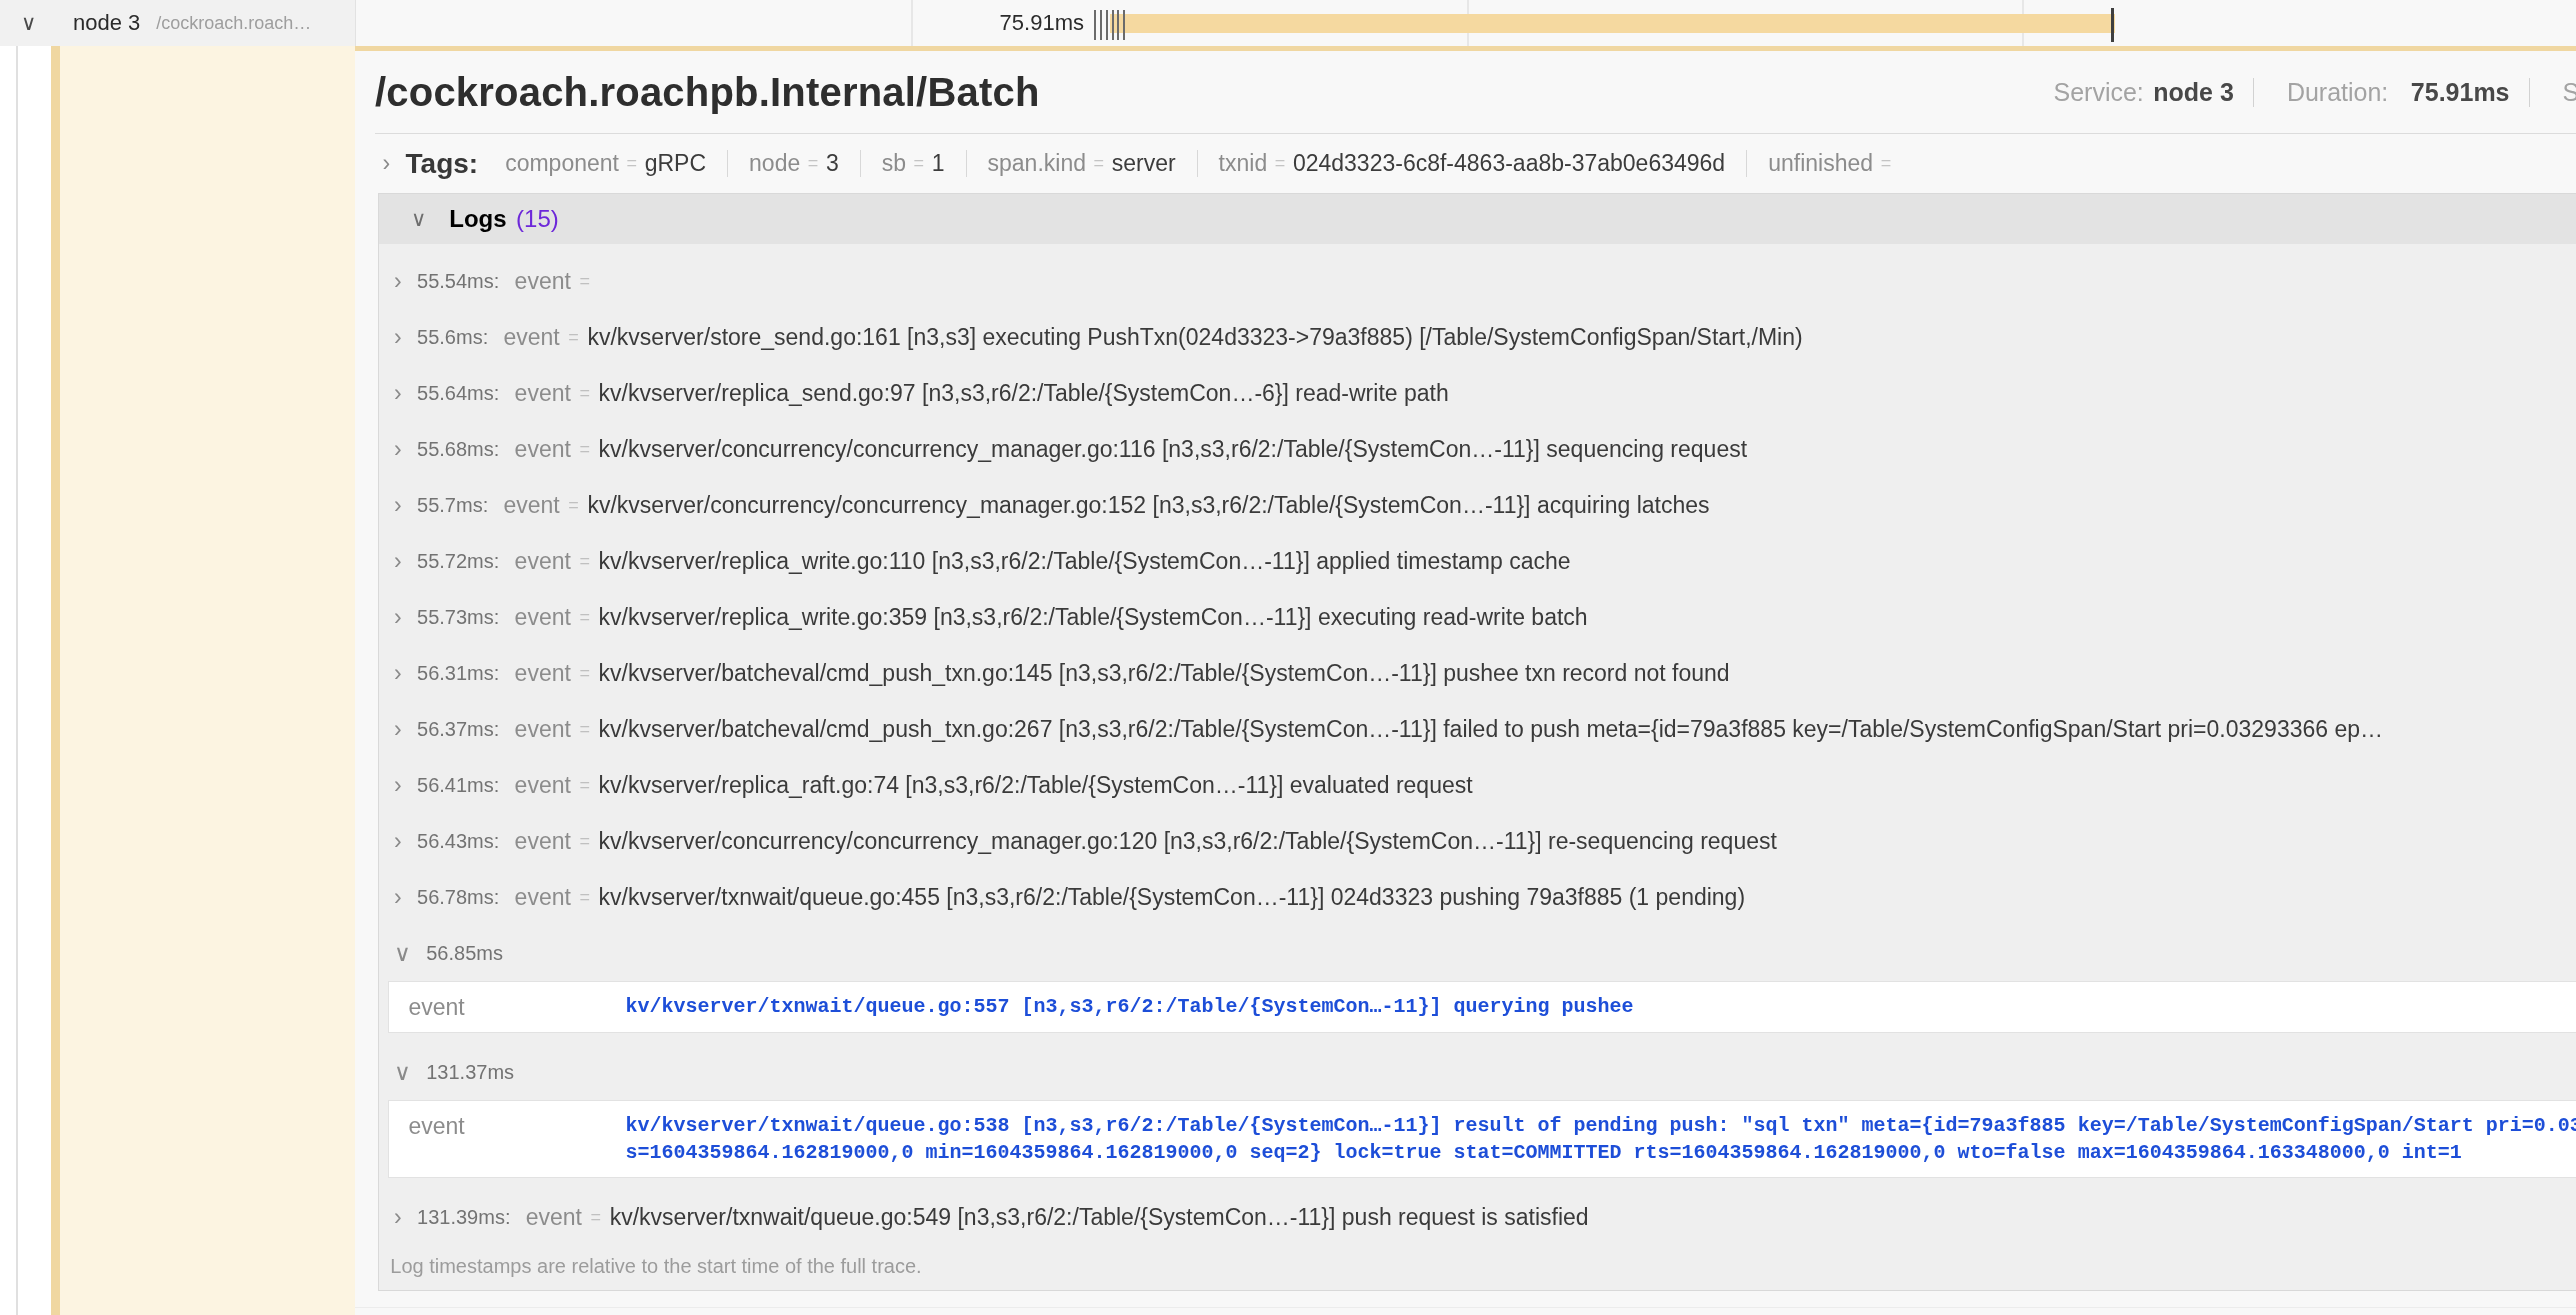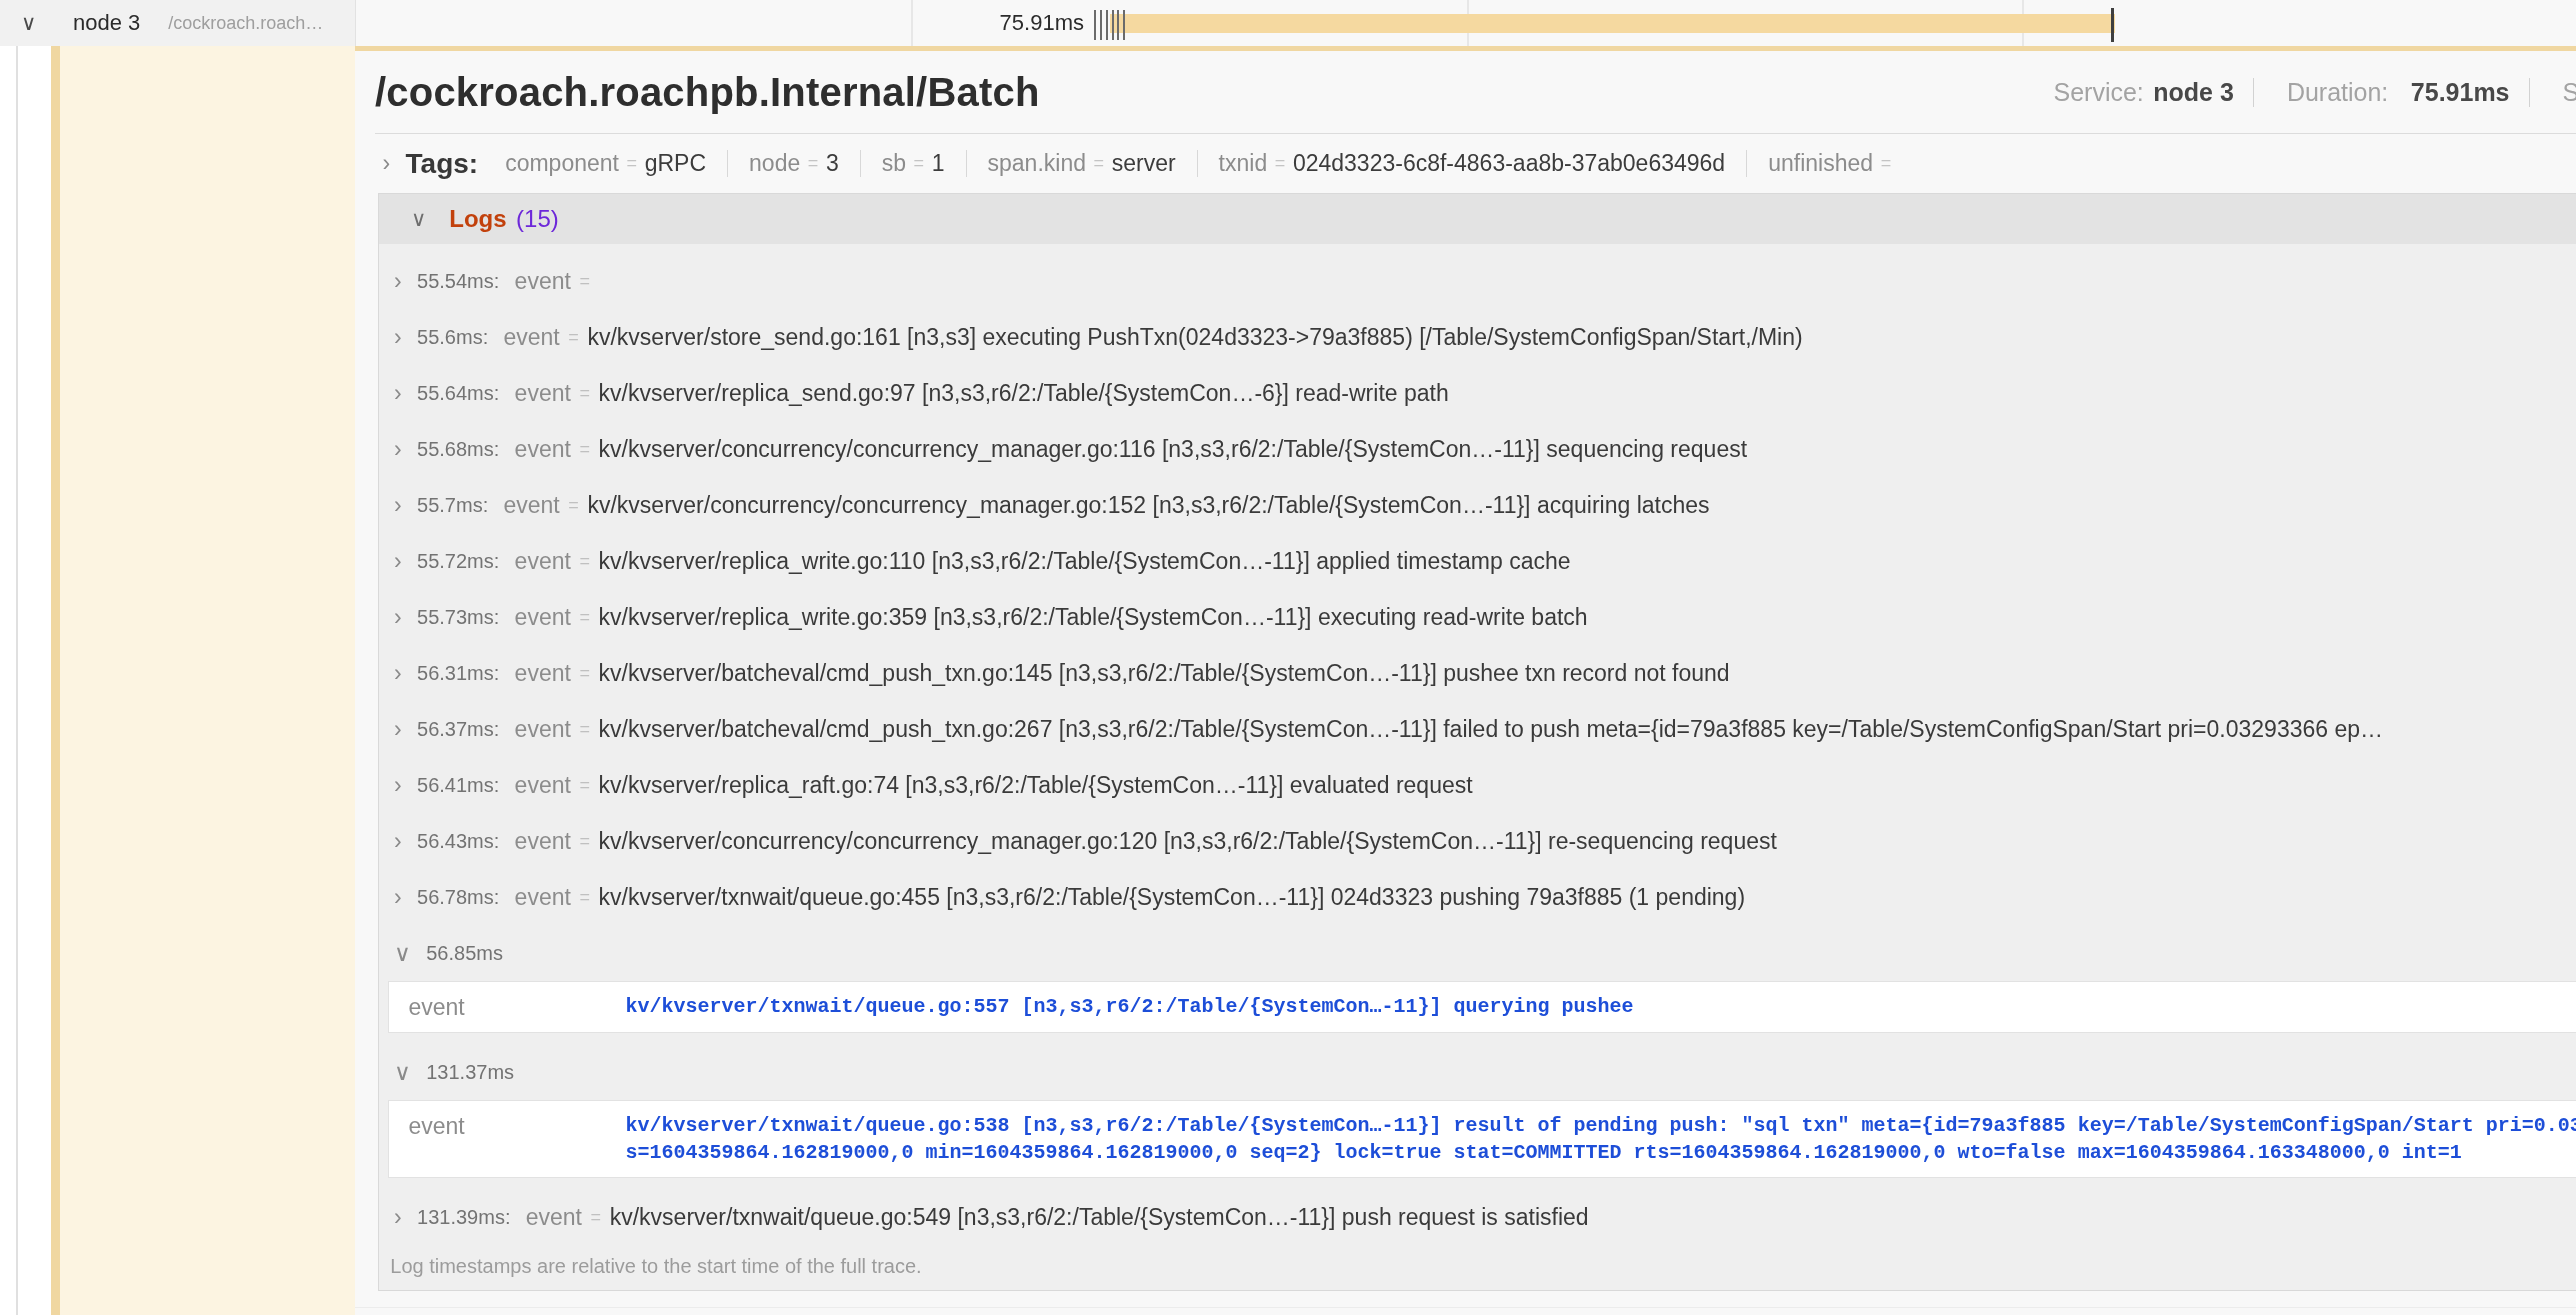--- a/index.html
+++ b/index.html
@@ -12,21 +12,21 @@
   .left-rail-line{position:absolute;left:16px;top:0;width:1.9px;height:1316px;background:#e0e0e0;}
   .indent-cream{position:absolute;left:59px;top:46px;width:296px;height:1270px;background:#fcf4e1;}
   .indent-gold{position:absolute;left:51px;top:0;width:8.6px;height:1316px;background:#f0d7a1;}
   
   .topbar{position:absolute;left:0;top:0;width:2576px;height:46px;}
   .topbar-left{position:absolute;left:0;top:0;width:355px;height:46px;background:#f1f1f1;}
   .topbar-right{position:absolute;left:355px;top:0;width:2221px;height:46px;background:#f8f8f8;border-left:1.9px solid #e2e2e2;}
   .tb-chevron{position:absolute;left:21px;top:10.5px;font-size:21px;color:#4a4a4a;}
   .tb-name{position:absolute;left:73px;top:0;height:46px;display:flex;align-items:center;white-space:nowrap;}
   .tb-svc{font-size:22px;font-weight:500;color:#2b2b2b;}
-  .tb-op{font-size:18px;color:#9e9e9e;margin-left:28px;}
+  .tb-op{font-size:18px;color:#9e9e9e;margin-left:16px;}
   .gridline{position:absolute;top:0;width:1.9px;height:46px;background:#e7e7e7;}
   .tb-duration{position:absolute;left:893px;top:0;width:191px;height:46px;display:flex;align-items:center;justify-content:flex-end;font-size:22px;color:#2b2b2b;}
   .span-bar{position:absolute;left:1110px;top:14.3px;width:1005px;height:19px;background:#f5d9a0;}
   .tick{position:absolute;top:9.5px;width:1.9px;height:30.5px;background:#6b6b6b;}
   .end-tick{position:absolute;left:2111px;top:7.6px;width:2.9px;height:34px;background:#3f3f3f;}
   
   .detail{position:absolute;left:355px;top:46px;width:2451px;height:1270px;
     background:#f8f8f8;border-top:5.7px solid #f0d7a1;box-sizing:border-box;
     padding:0 15.3px 0 20px;}
   .detail-header{height:82px;display:flex;align-items:center;justify-content:space-between;border-bottom:1.9px solid #dcdcdc;}
@@ -45,21 +45,21 @@
   .tag{display:flex;align-items:center;padding:0 21px;}
   .tag:first-child{padding-left:0;}
   .tag + .tag{border-left:1.9px solid #d8d8d8;}
   .tag-key{font-size:23px;color:#8c8c8c;}
   .tag-eq{font-size:18px;color:#c4c4c4;margin:0 7.6px;}
   .tag-val{font-size:23px;color:#3c3c3c;}
   
   .logs-box{margin:0 1.9px 0 2.9px;background:#efefef;border:1px solid #d9d9d9;box-sizing:border-box;}
   .logs-header{height:50px;background:#e3e3e3;display:flex;align-items:center;padding-left:32px;}
   .logs-chev{font-size:21px;color:#6e6e6e;margin-right:23px;}
-  .logs-title{font-size:24px;font-weight:700;color:#c2410c;}
+  .logs-title{font-size:24px;font-weight:700;color:#000000;}
   .logs-count{font-size:24px;color:#6d28d9;margin-left:9.5px;}
   .log-entry-list{padding-top:9.5px;}
   .log-row{height:56px;display:flex;align-items:center;padding-left:11.4px;white-space:nowrap;overflow:hidden;}
   .row-chev{font-size:23px;color:#8a8a8a;margin:0 15.3px 0 3.8px;}
   .ts{font-size:20px;font-weight:400;color:#737373;margin-right:15.3px;}
   .log-key{font-size:23px;color:#8c8c8c;}
   .log-eq{font-size:18px;color:#c0c0c0;margin:0 8.6px;}
   .log-msg{font-size:23px;color:#3a3a3a;}
   .log-exp-head{height:55px;display:flex;align-items:center;padding-left:11.4px;}
   .log-detail-box{margin:0 13.3px 11.4px 9.5px;background:#ffffff;border:1px solid #e2e2e2;

